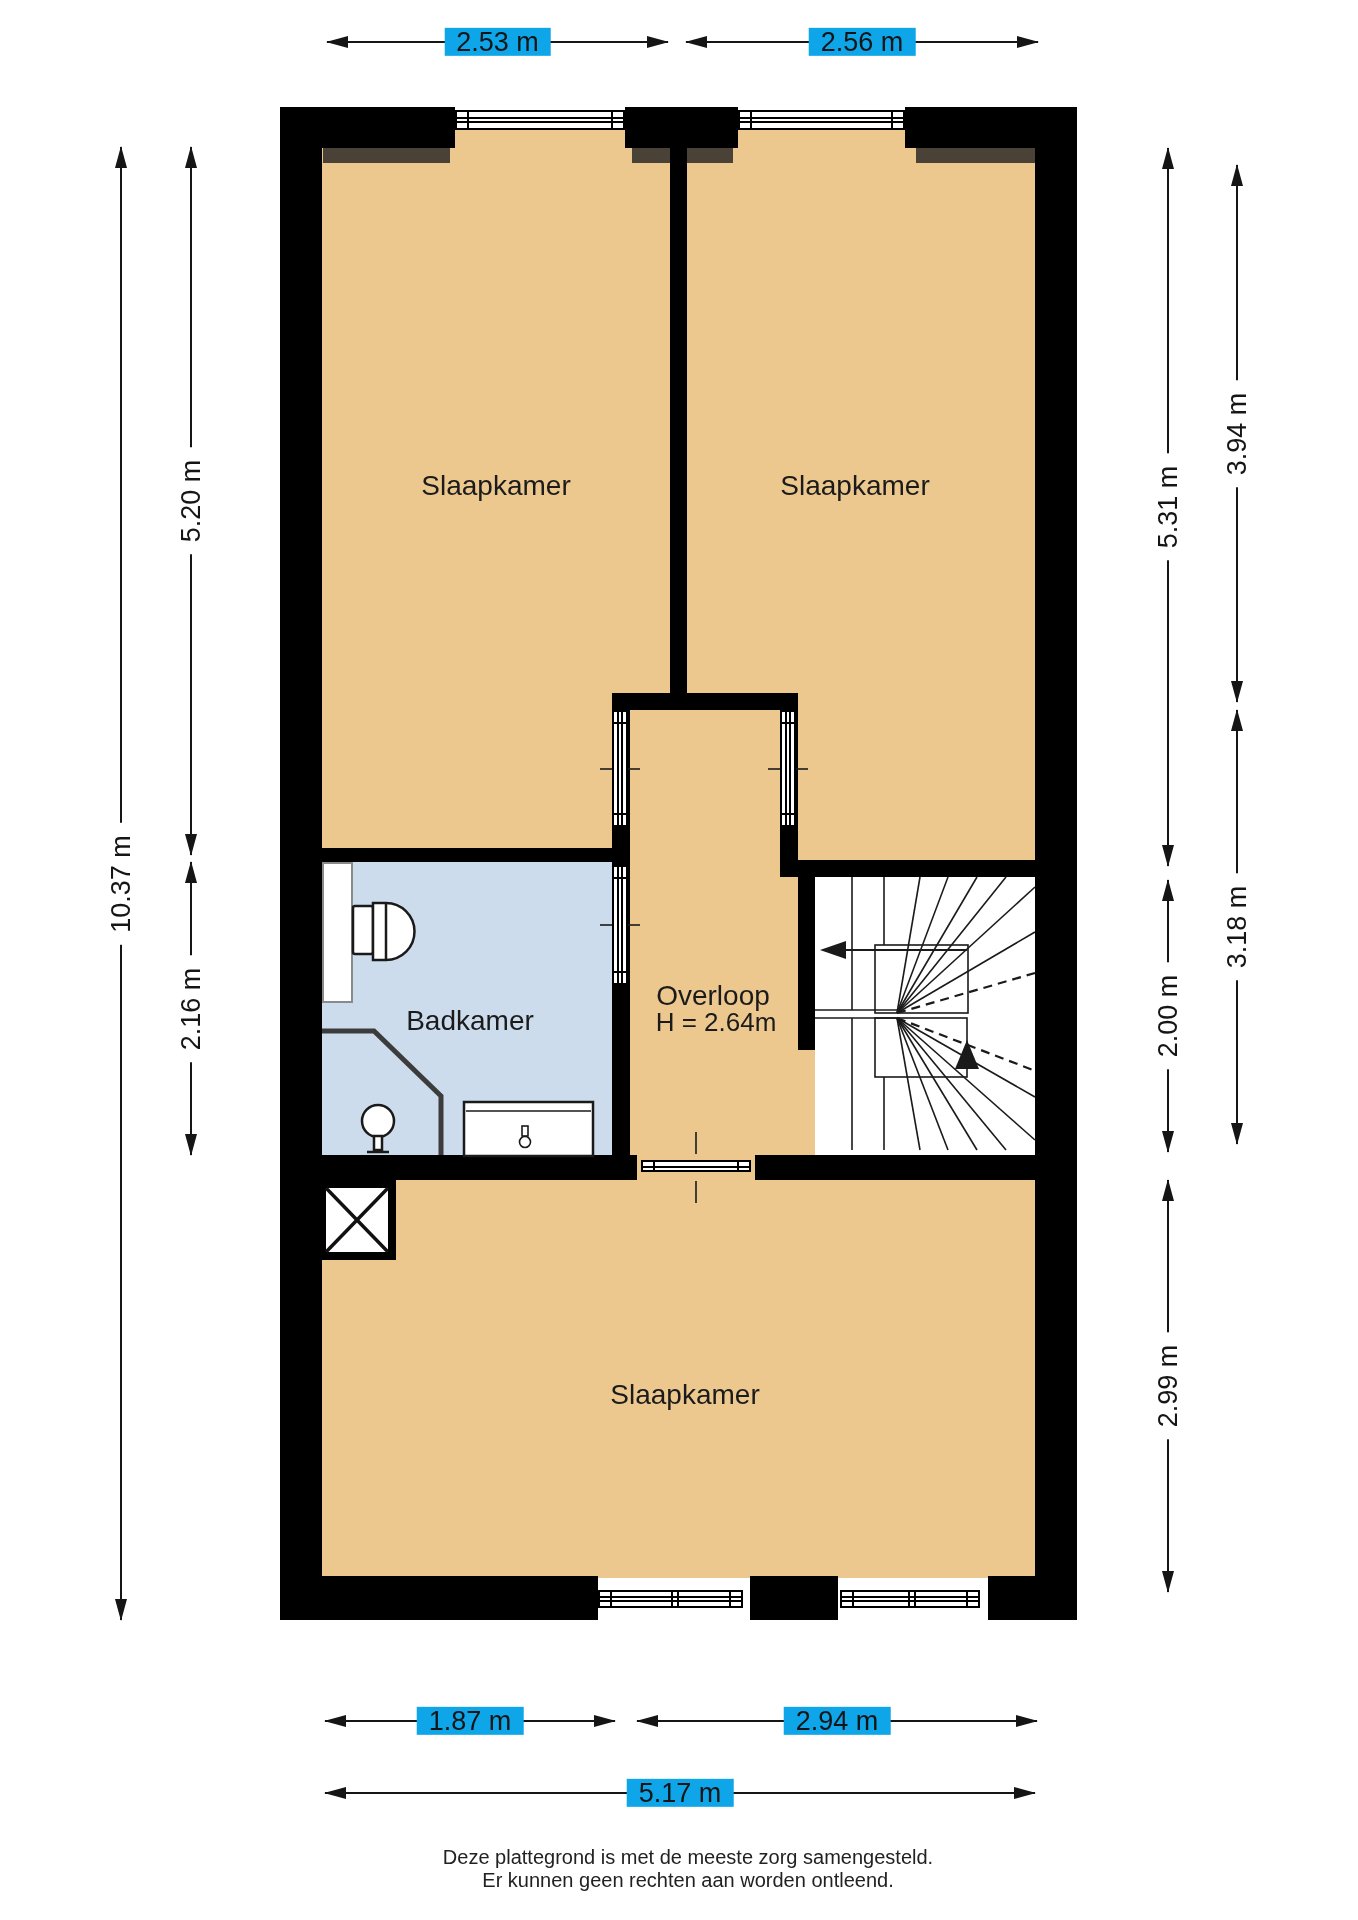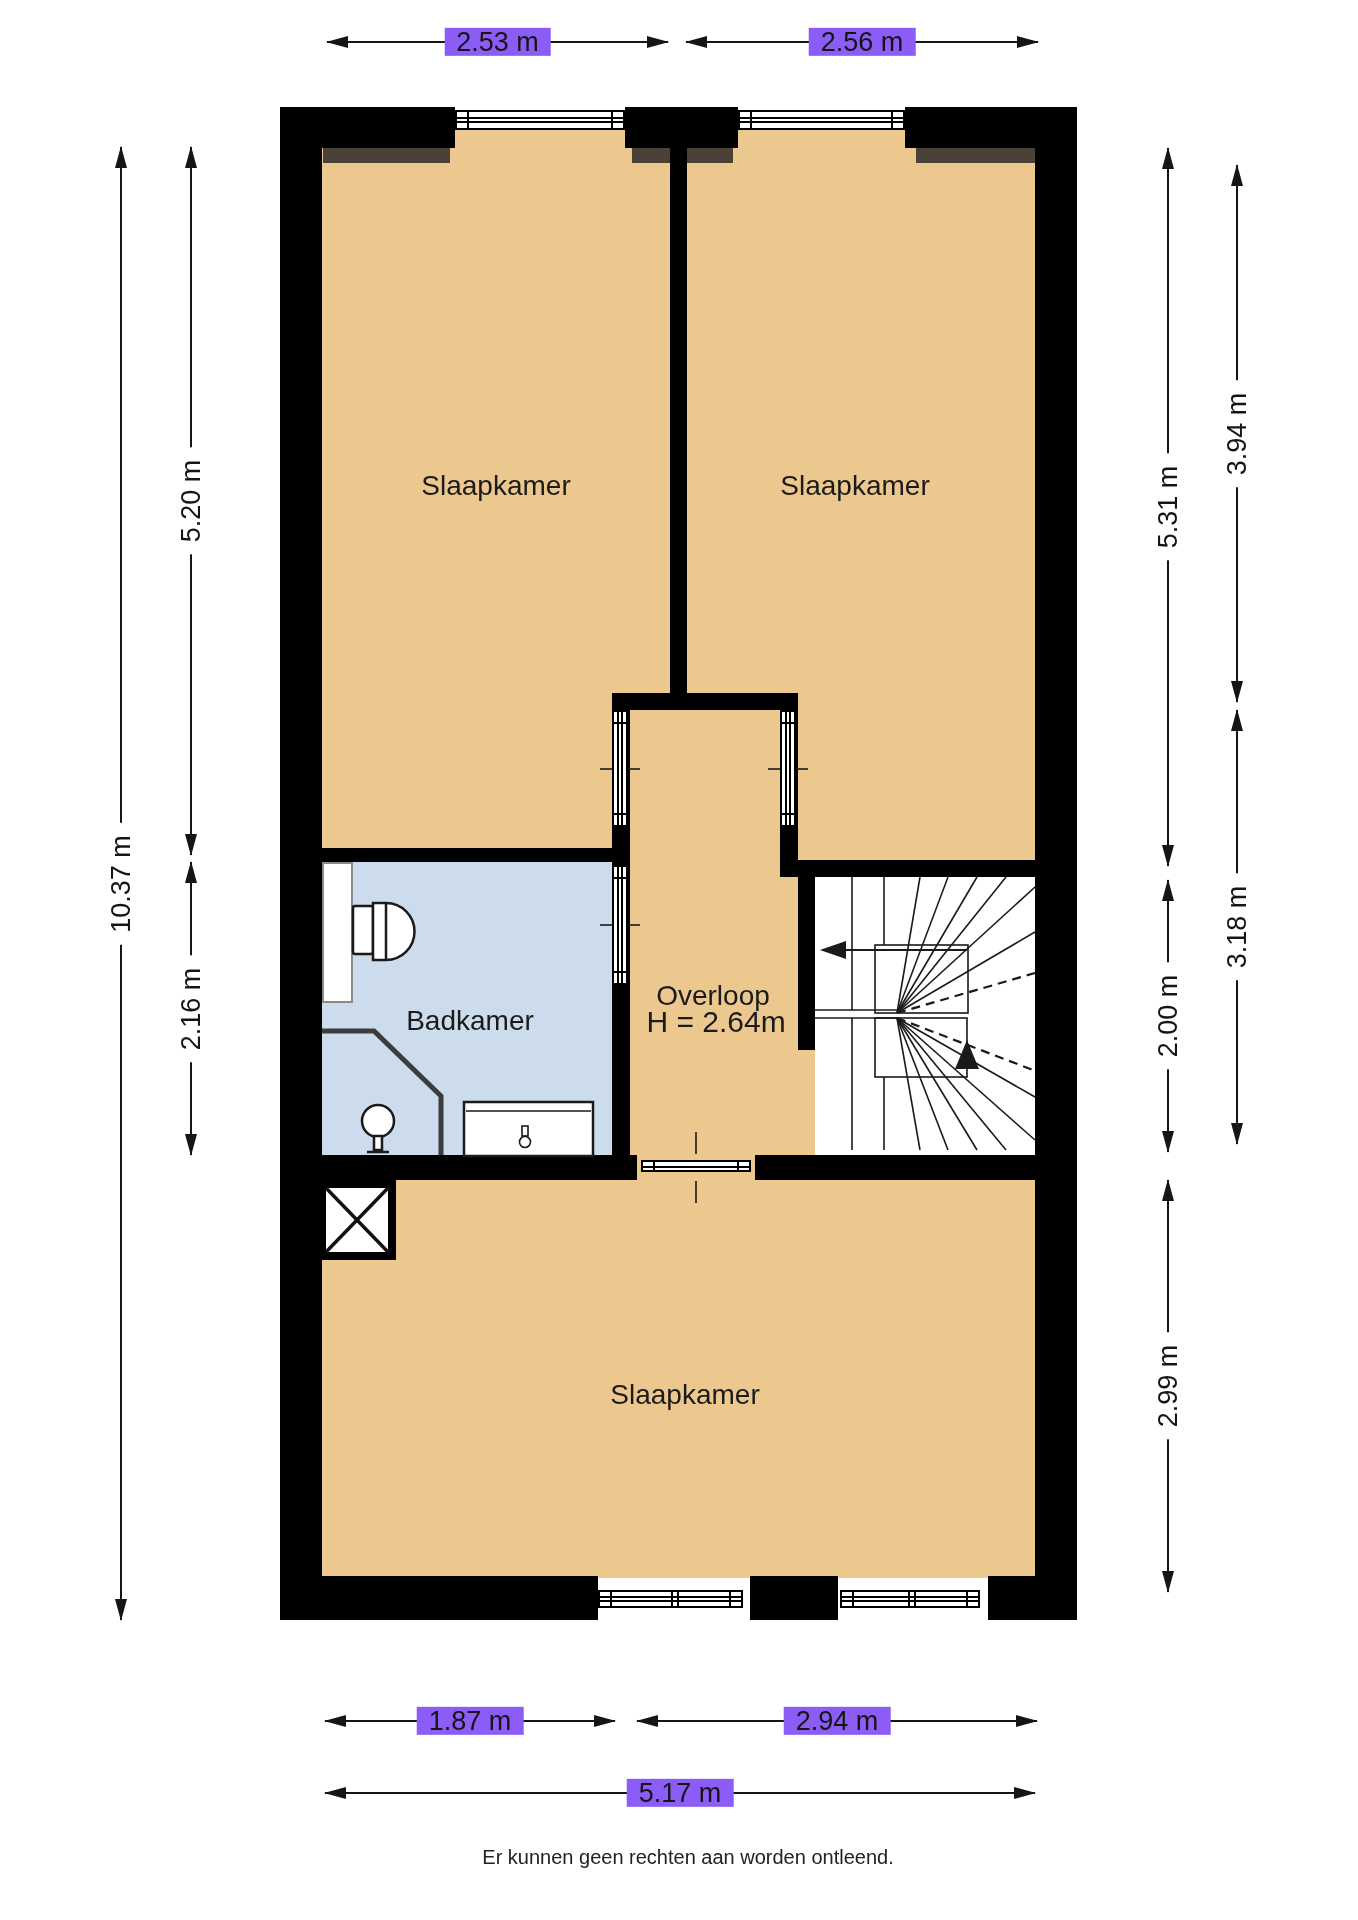--- a/index.html
+++ b/index.html
@@ -12,30 +12,30 @@
   .white{position:absolute;background:#fff;}
   
   .win{position:absolute;background:#fff;border:2px solid #000;box-sizing:border-box;}
   .win i{position:absolute;background:#000;display:block;}
   .lh{height:2px;left:0;right:0;}
   .cv{width:2px;top:0;bottom:0;}
   .lv{width:2px;top:0;bottom:0;}
   .ch{height:2px;left:0;right:0;}
   
   .rlabel{position:absolute;transform:translate(-50%,-50%);font-size:28px;color:#1b1b1b;white-space:nowrap;}
-  .rlabel.small{font-size:30px;}
+  .rlabel.small{font-size:26px;}
   
   .dimh{position:absolute;height:2px;background:var(--line,#151515);}
   .dimv{position:absolute;width:2px;background:var(--line,#151515);}
   .ah{position:absolute;width:0;height:0;}
   .al{left:-1px;top:-5px;border-top:6px solid transparent;border-bottom:6px solid transparent;border-right:22px solid var(--line,#151515);}
   .ar{right:-1px;top:-5px;border-top:6px solid transparent;border-bottom:6px solid transparent;border-left:22px solid var(--line,#151515);}
   .au{left:-5px;top:-1px;border-left:6px solid transparent;border-right:6px solid transparent;border-bottom:22px solid var(--line,#151515);}
   .ad{left:-5px;bottom:-1px;border-left:6px solid transparent;border-right:6px solid transparent;border-top:22px solid var(--line,#151515);}
-  .dlab{position:absolute;left:50%;top:1px;transform:translate(-50%,-50%);background:#8b5cf6;padding:0 12px;font-size:27px;line-height:1.05;color:#151515;white-space:nowrap;}
+  .dlab{position:absolute;left:50%;top:1px;transform:translate(-50%,-50%);background:#0ea5e9;padding:0 12px;font-size:27px;line-height:1.05;color:#151515;white-space:nowrap;}
   .dlabv{position:absolute;top:50%;left:1px;transform:translate(-50%,-50%) rotate(-90deg);background:#fff;padding:0 12px;font-size:27px;line-height:1.05;color:#151515;white-space:nowrap;}
   .footer{position:absolute;left:688px;top:1846px;transform:translateX(-50%);text-align:center;font-size:20px;line-height:23px;color:#222;white-space:nowrap;}
   svg{position:absolute;left:0;top:0;pointer-events:none;}
 </style>
 </head>
 <body>
 
 <div id="plan">
 
   <div class="floor" style="left:322px;top:130px;width:365px;height:732px;"></div>
@@ -270,16 +270,17 @@
     <span class="ah ad"></span>
     <span class="dlabv">3.94 m</span>
   </div>
   <div class="dimv" style="left:1236px;top:710px;height:434px;">
     <span class="ah au"></span>
     <span class="ah ad"></span>
     <span class="dlabv">3.18 m</span>
   </div>
 
   <div class="footer">
+    <div>Deze plattegrond is met de meeste zorg samengesteld.</div>
     <div>Er kunnen geen rechten aan worden ontleend.</div>
   </div>
 
 </div>
 
 </body></html>

